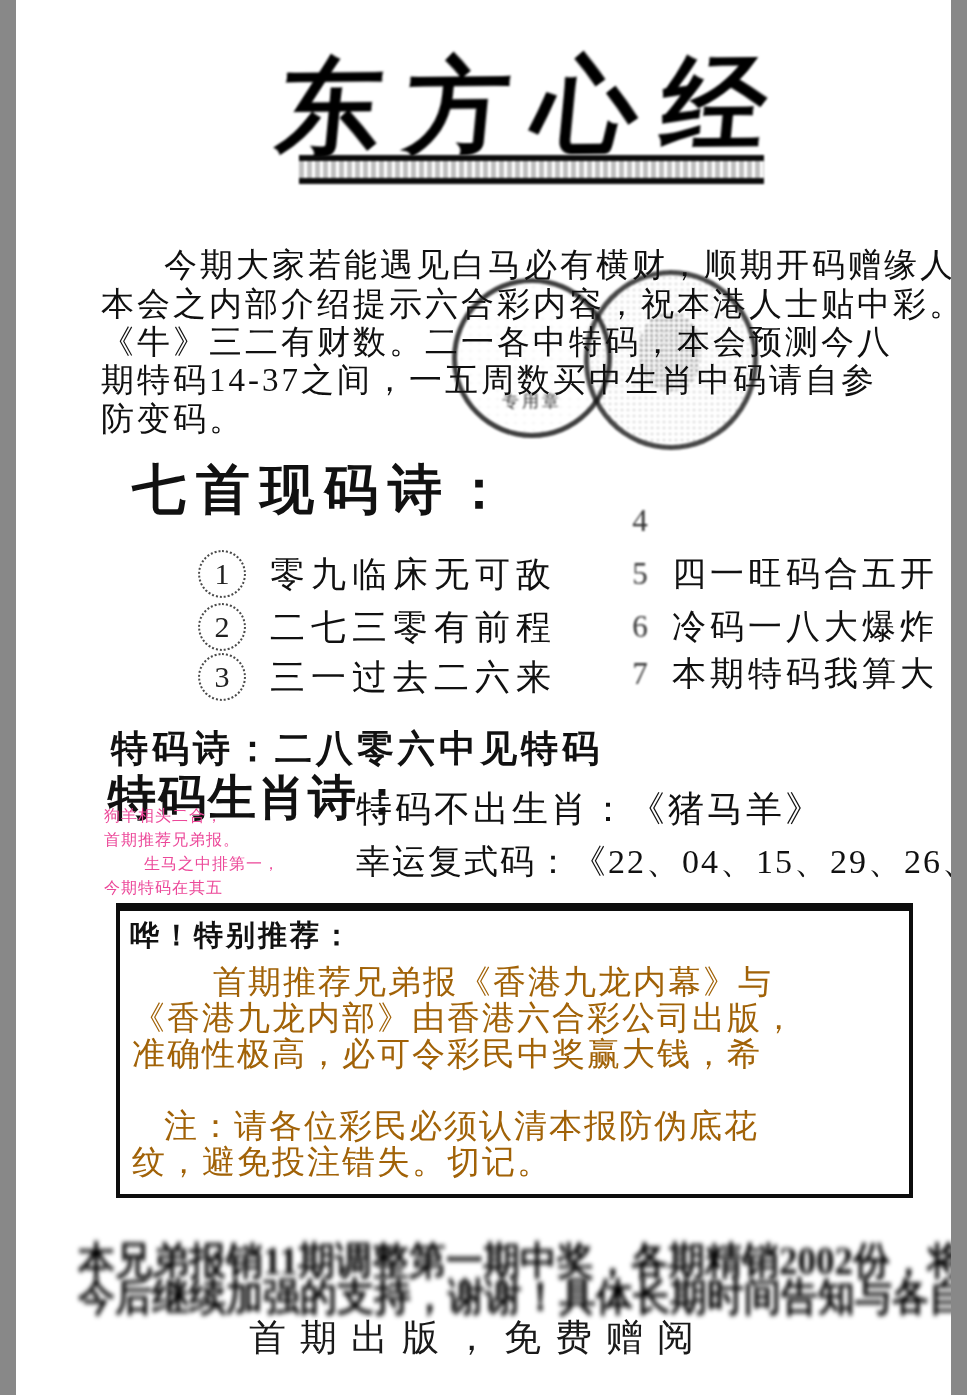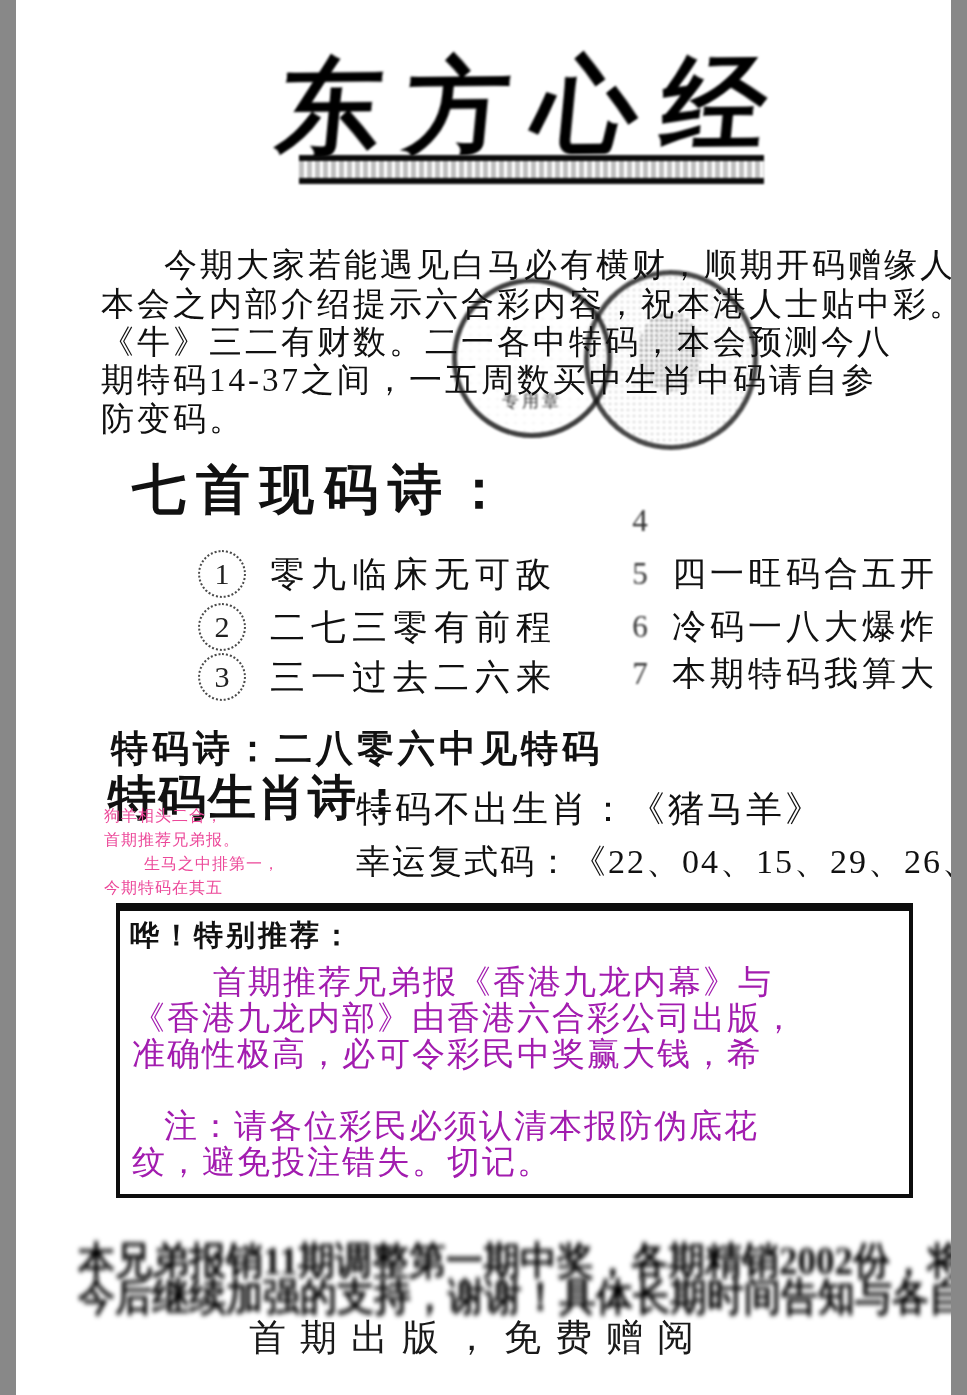--- a/index.html
+++ b/index.html
@@ -86,21 +86,21 @@
   .not-out{left:340px;top:785px;font-size:36px;letter-spacing:3px;filter:blur(0.35px);}
   .lucky{left:340px;top:839px;font-size:34px;letter-spacing:2px;filter:blur(0.35px);}
 
   
   .box{
     position:absolute;left:100px;top:903px;width:789px;height:283px;
     border:4px solid #0d0d0d;border-top-width:8px;
     filter:blur(0.3px);
   }
   .box-heading{left:114px;top:916px;font-size:29px;font-weight:700;letter-spacing:3px;}
-  .box-line{font-size:33px;letter-spacing:2px;color:#a21caf;}
+  .box-line{font-size:33px;letter-spacing:2px;color:#a16207;}
 
   
   .degraded{
     font-size:37px;font-weight:700;letter-spacing:0;color:#000;
     filter:blur(2.3px) contrast(1.15);
     transform:scaleY(1.06);
     width:890px;overflow:hidden;
   }
 
   

